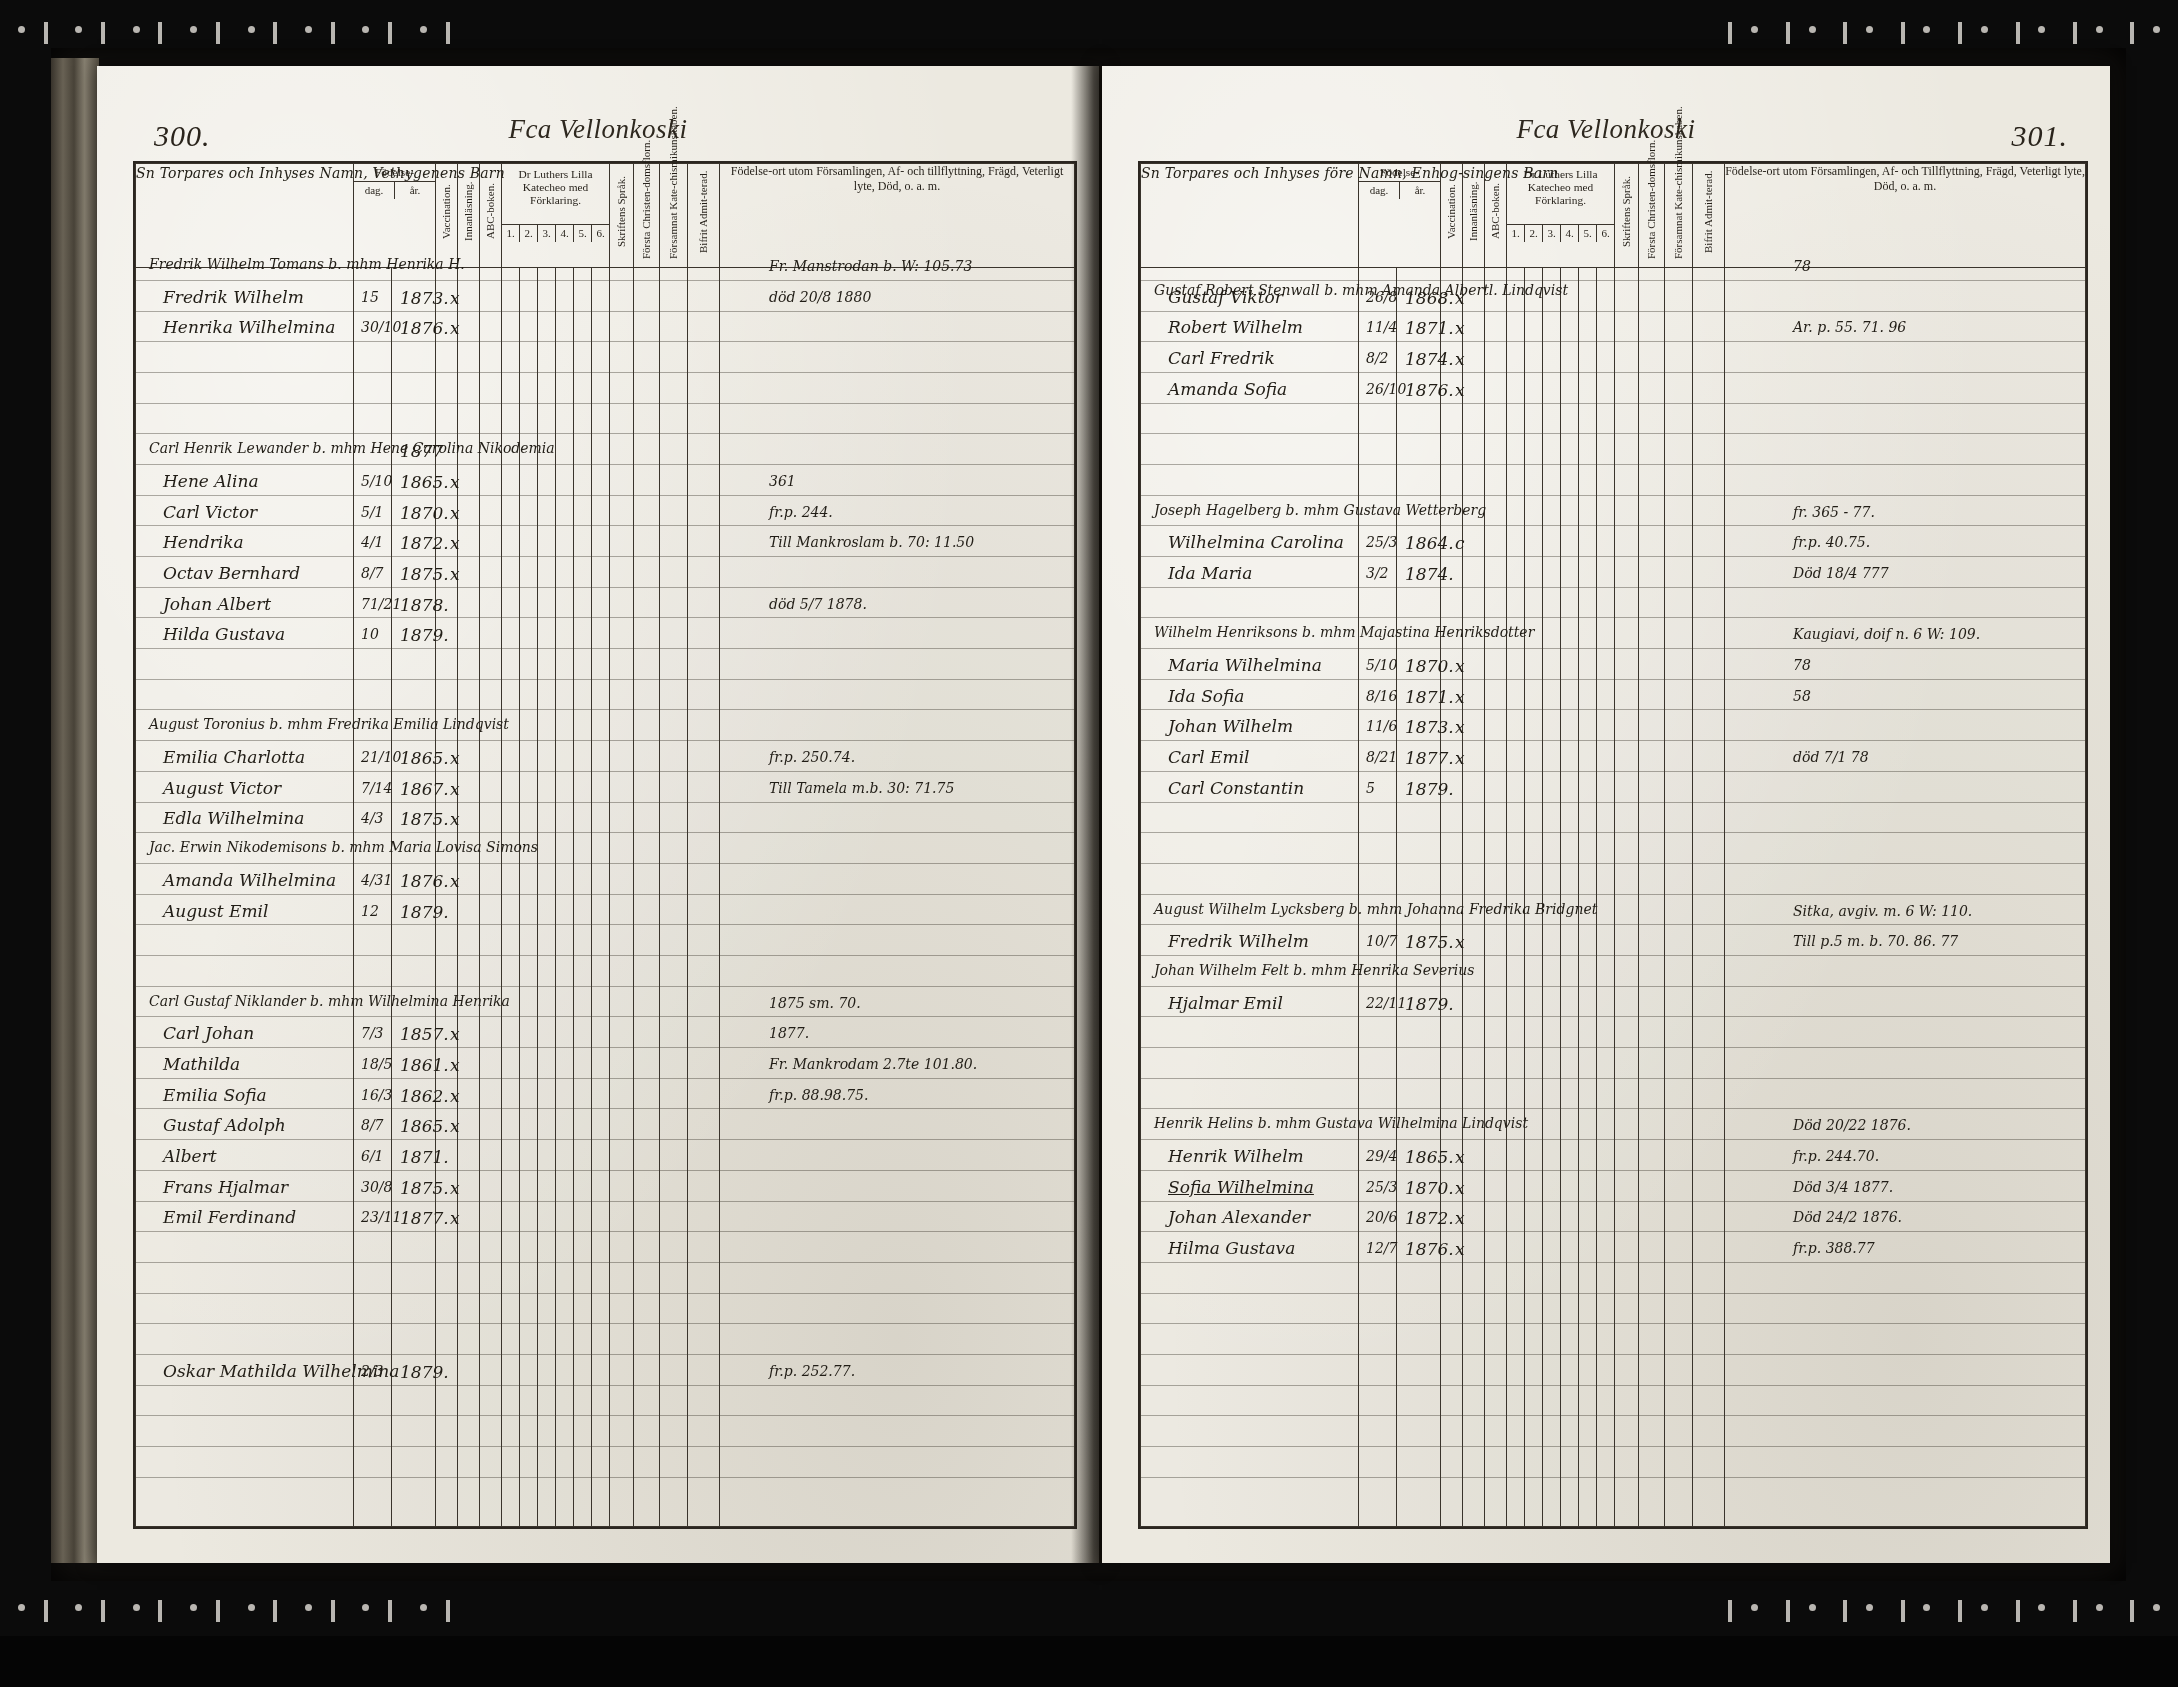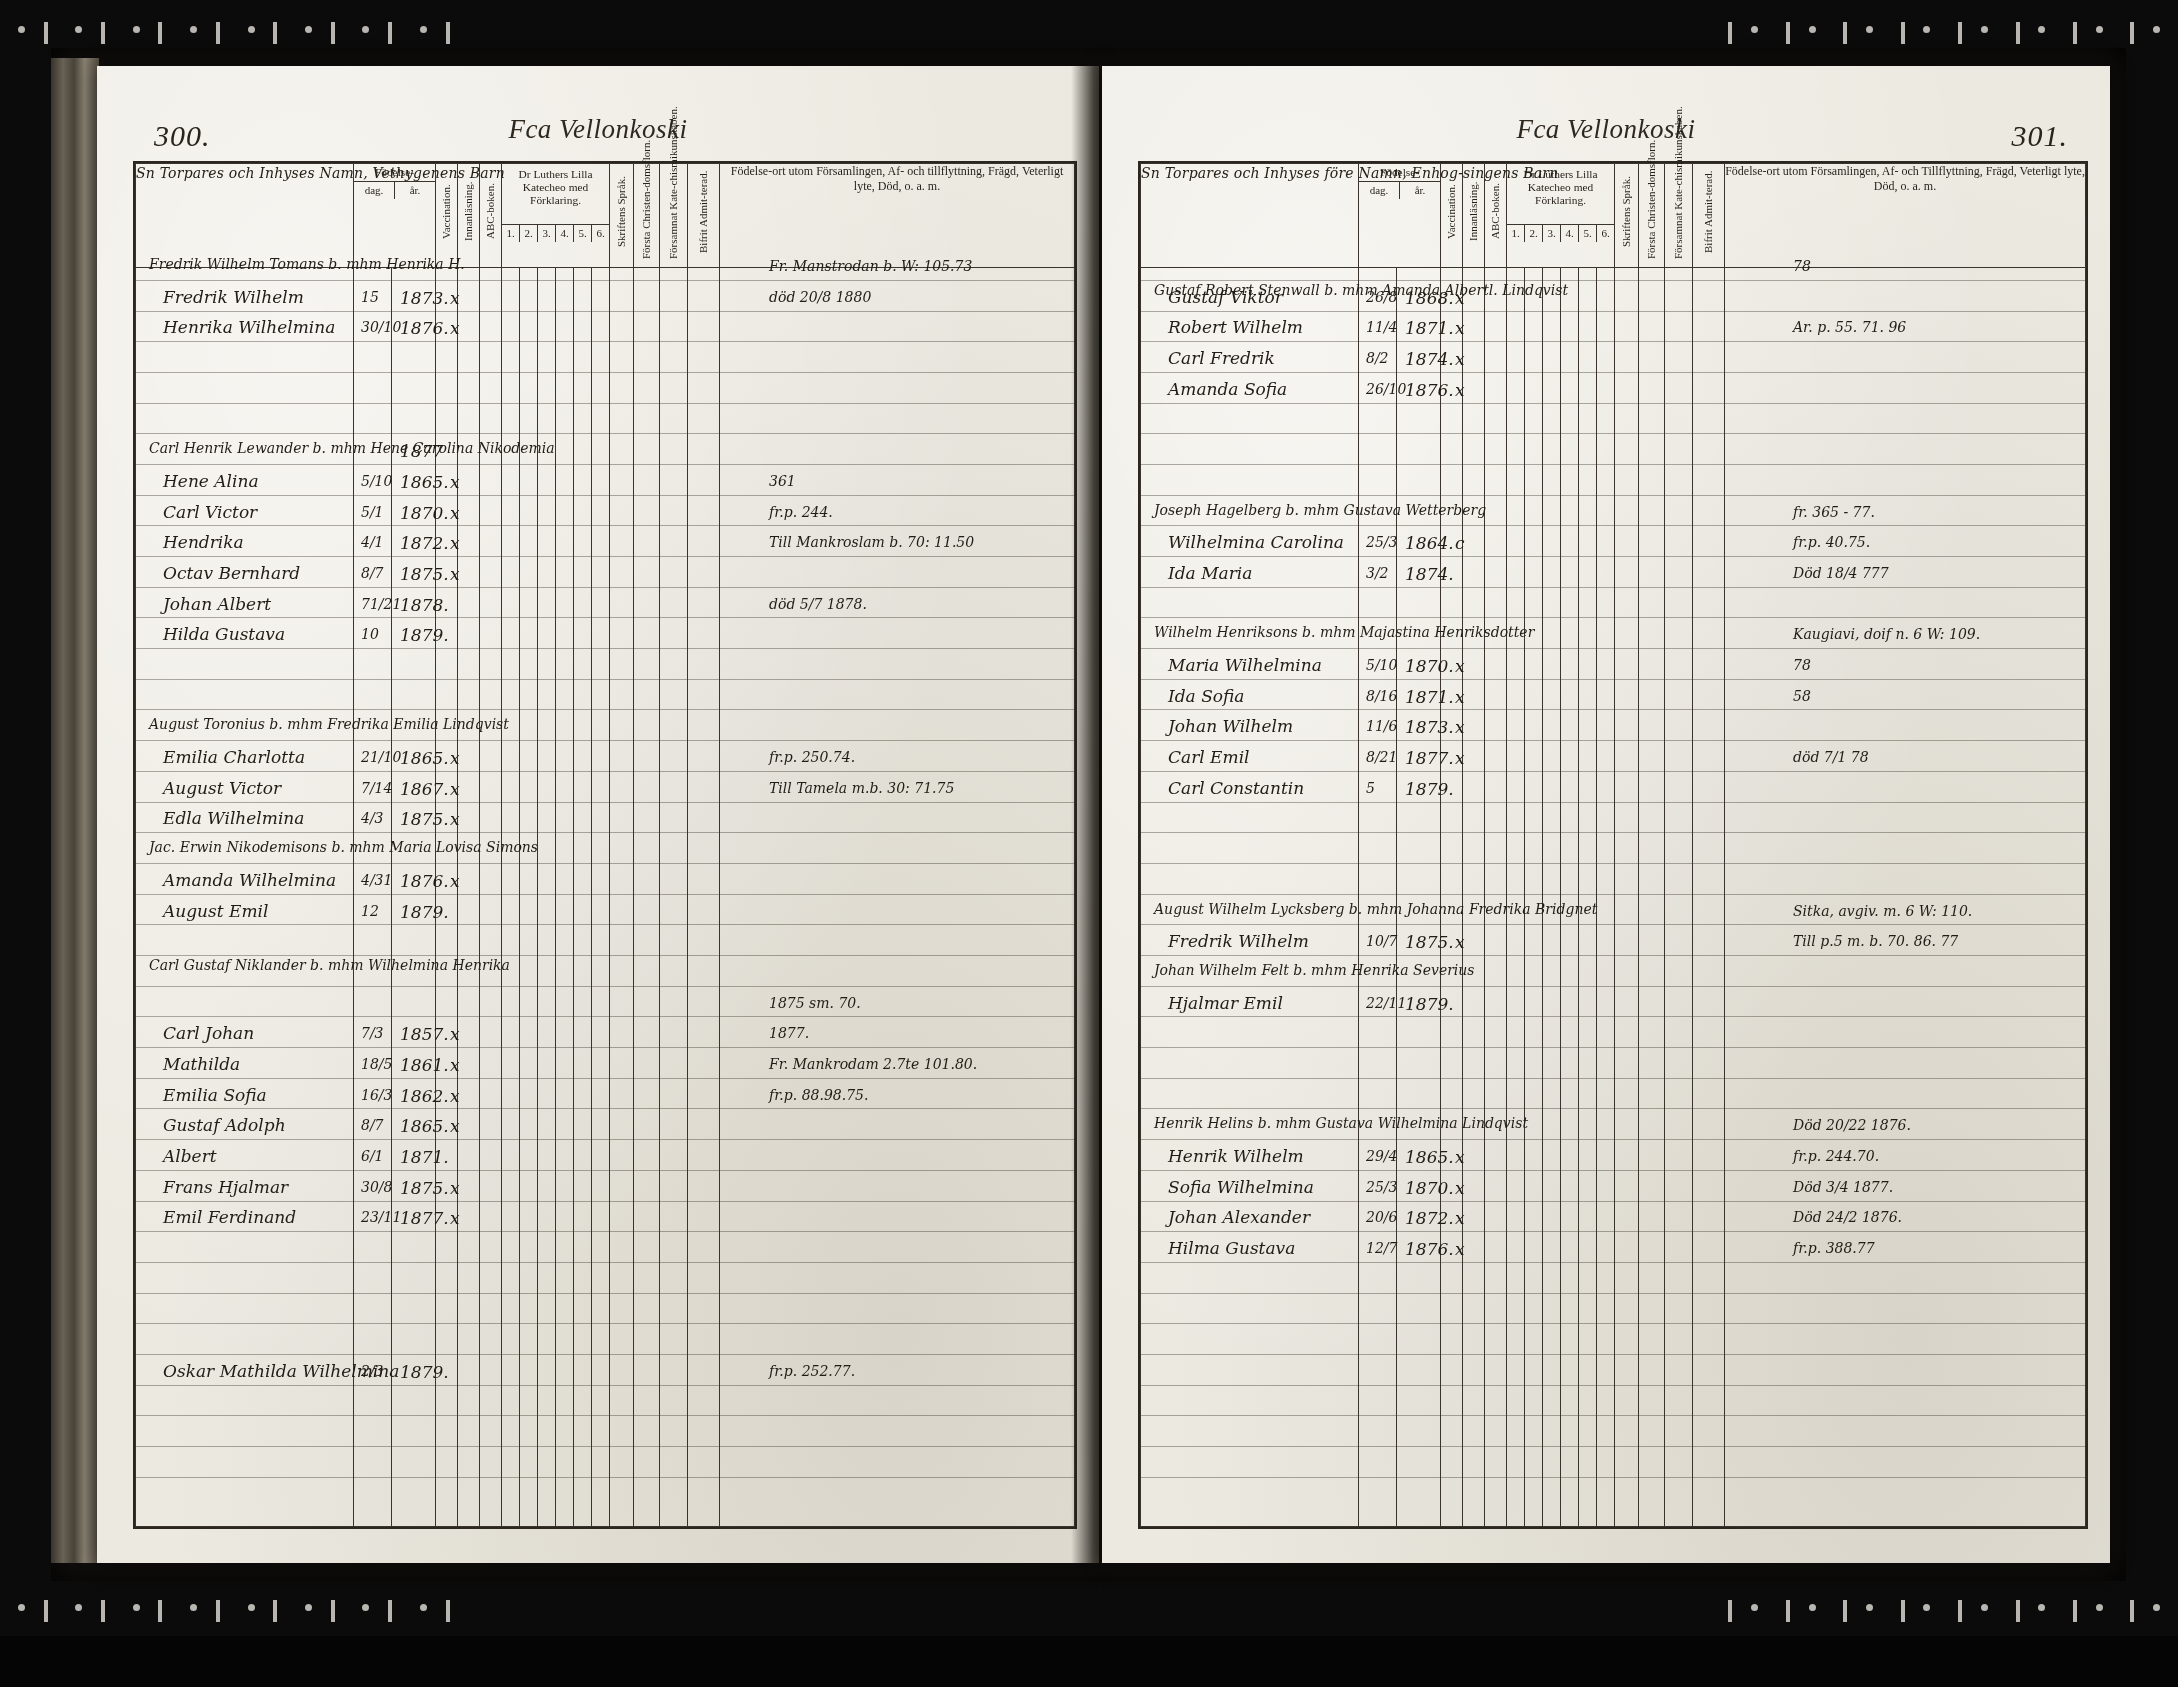--- a/index.html
+++ b/index.html
@@ -413,21 +413,21 @@
             <div class="entry md" style="left: 265px; top: 646px;">1875.</div>
             <div class="entry md" style="left: 315px; top: 646px;">x</div>
             <div class="entry sm" style="left: 14px; top: 676px;">Jac. Erwin Nikodemisons b. mhm Maria Lovisa Simons</div>
             <div class="entry md" style="left: 28px; top: 707px;">Amanda Wilhelmina</div>
             <div class="entry sm" style="left: 226px; top: 709px;">4/31</div>
             <div class="entry md" style="left: 265px; top: 708px;">1876.</div>
             <div class="entry md" style="left: 315px; top: 708px;">x</div>
             <div class="entry md" style="left: 28px; top: 738px;">August Emil</div>
             <div class="entry sm" style="left: 226px; top: 740px;">12</div>
             <div class="entry md" style="left: 265px; top: 739px;">1879.</div>
-            <div class="entry sm" style="left: 14px; top: 794px;">Carl Gustaf Niklander b. mhm Wilhelmina Henrika</div>
+            <div class="entry sm" style="left: 14px; top: 830px;">Carl Gustaf Niklander b. mhm Wilhelmina Henrika</div>
             <div class="entry sm" style="left: 634px; top: 832px;">1875 sm. 70.</div>
             <div class="entry md" style="left: 28px; top: 860px;">Carl Johan</div>
             <div class="entry sm" style="left: 226px; top: 862px;">7/3</div>
             <div class="entry md" style="left: 265px; top: 861px;">1857.</div>
             <div class="entry md" style="left: 315px; top: 861px;">x</div>
             <div class="entry sm" style="left: 634px; top: 862px;">1877.</div>
             <div class="entry md" style="left: 28px; top: 891px;">Mathilda</div>
             <div class="entry sm" style="left: 226px; top: 893px;">18/5</div>
             <div class="entry md" style="left: 265px; top: 892px;">1861.</div>
             <div class="entry md" style="left: 315px; top: 892px;">x</div>
@@ -651,21 +651,21 @@
             <div class="entry md" style="left: 28px; top: 830px;">Hjalmar Emil</div>
             <div class="entry sm" style="left: 226px; top: 832px;">22/11</div>
             <div class="entry md" style="left: 265px; top: 831px;">1879.</div>
             <div class="entry sm" style="left: 14px; top: 952px;">Henrik Helins b. mhm Gustava Wilhelmina Lindqvist</div>
             <div class="entry sm" style="left: 653px; top: 954px;">Död 20/22 1876.</div>
             <div class="entry md" style="left: 28px; top: 983px;">Henrik Wilhelm</div>
             <div class="entry sm" style="left: 226px; top: 985px;">29/4</div>
             <div class="entry md" style="left: 265px; top: 984px;">1865.</div>
             <div class="entry md" style="left: 315px; top: 984px;">x</div>
             <div class="entry sm" style="left: 653px; top: 985px;">fr.p. 244.70.</div>
-            <div class="entry md" style="left: 28px; top: 1014px;">Sofia Wilhelmina</div>
+            <div class="entry md" style="left: 28px; top: 1014px; text-decoration: underline;">Sofia Wilhelmina</div>
             <div class="entry sm" style="left: 226px; top: 1016px;">25/3</div>
             <div class="entry md" style="left: 265px; top: 1015px;">1870.</div>
             <div class="entry md" style="left: 315px; top: 1015px;">x</div>
             <div class="entry sm" style="left: 653px; top: 1016px;">Död 3/4 1877.</div>
             <div class="entry md" style="left: 28px; top: 1044px;">Johan Alexander</div>
             <div class="entry sm" style="left: 226px; top: 1046px;">20/6</div>
             <div class="entry md" style="left: 265px; top: 1045px;">1872.</div>
             <div class="entry md" style="left: 315px; top: 1045px;">x</div>
             <div class="entry sm" style="left: 653px; top: 1046px;">Död 24/2 1876.</div>
             <div class="entry md" style="left: 28px; top: 1075px;">Hilma Gustava</div>

